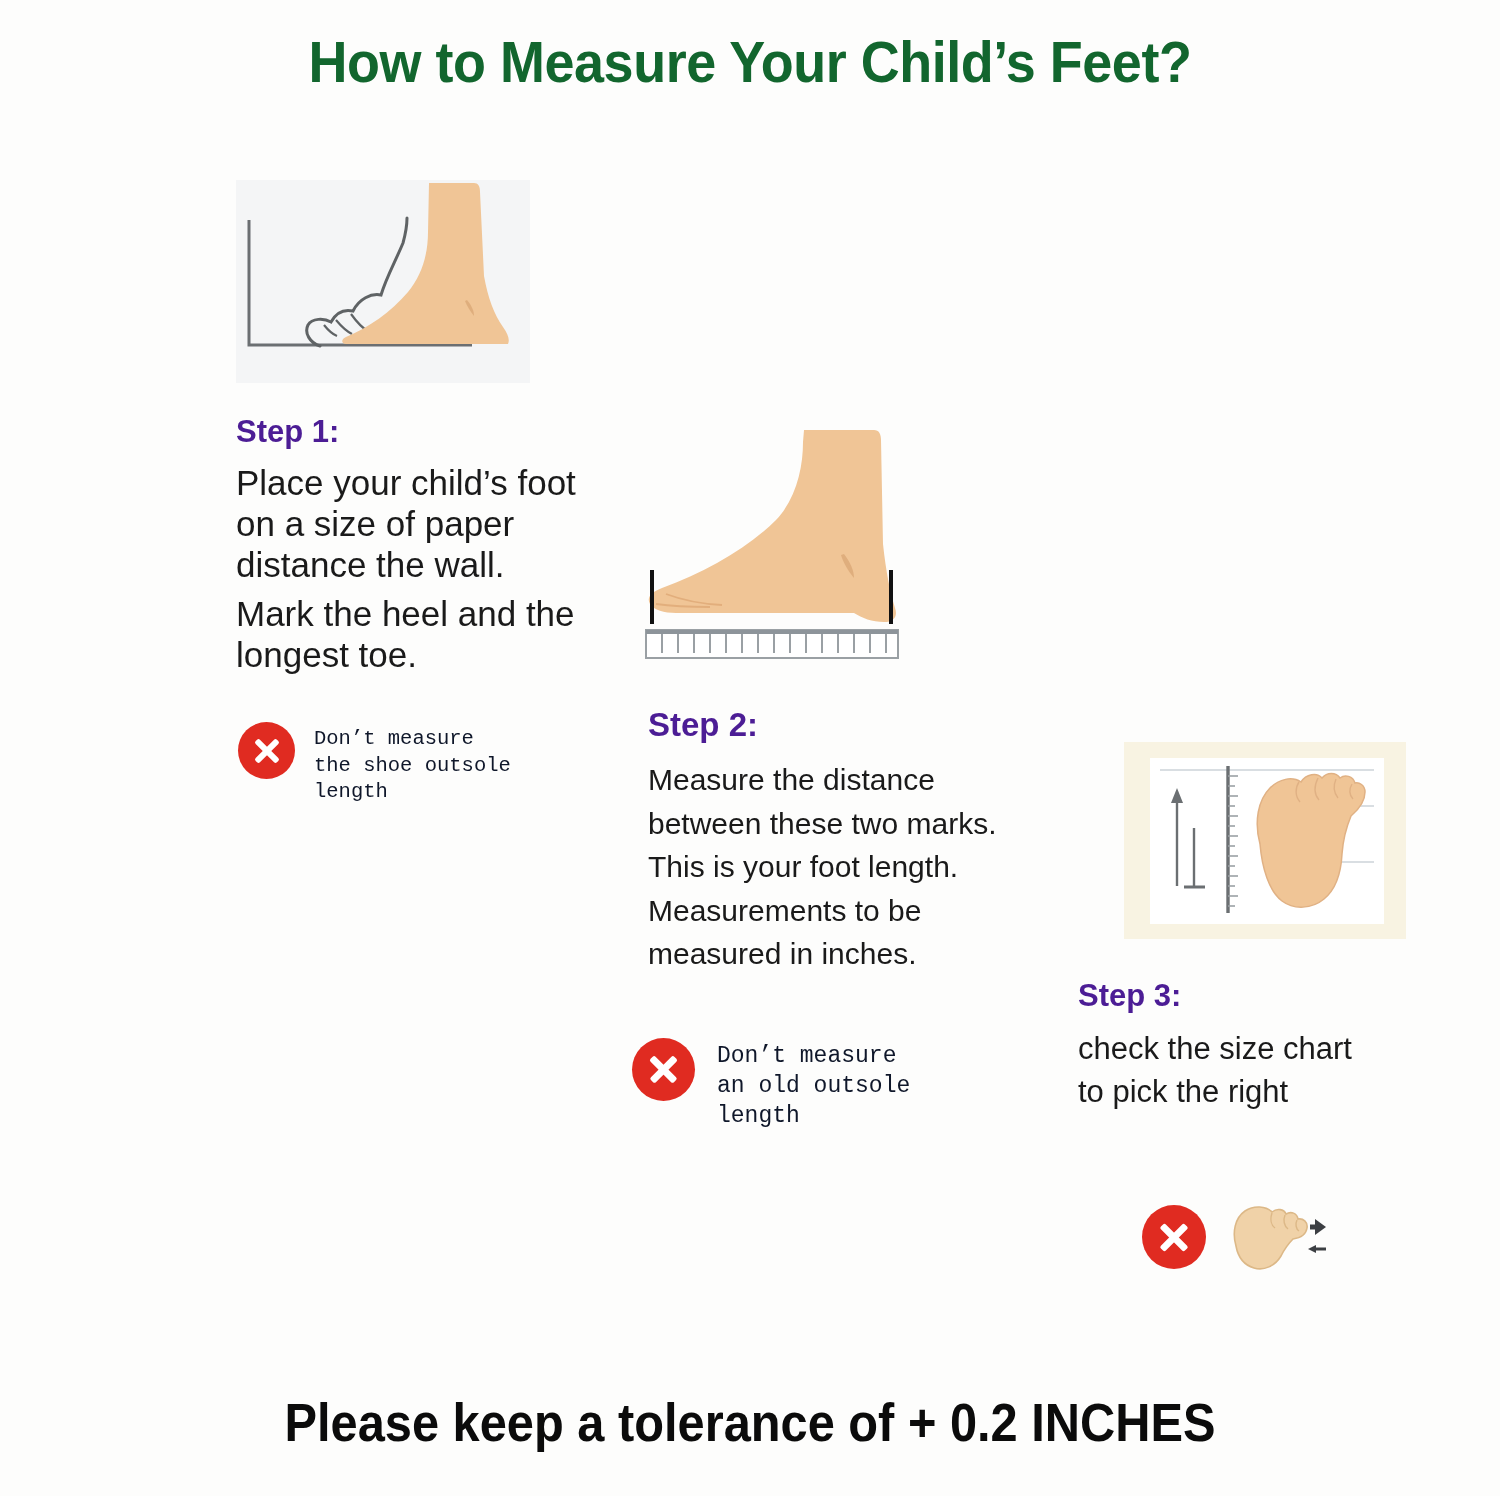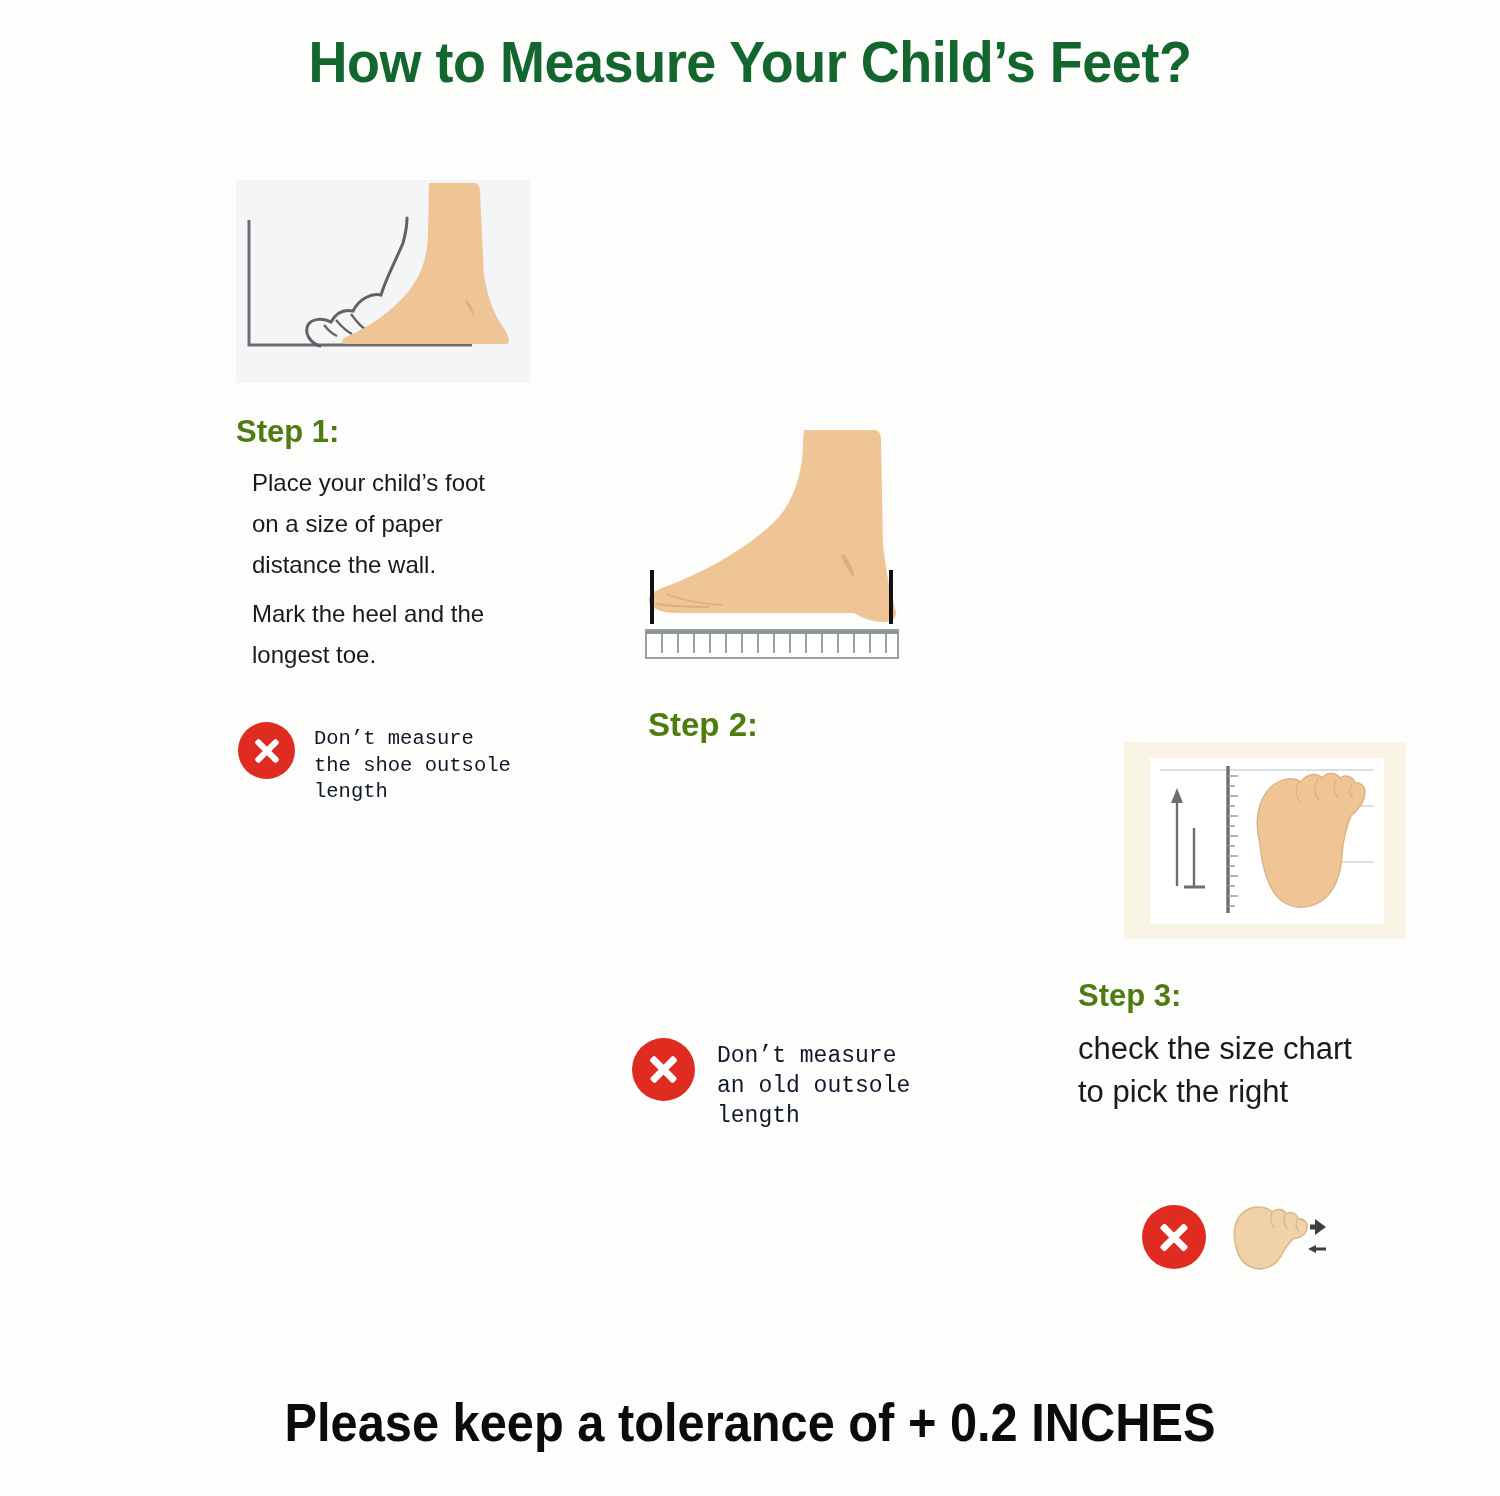--- a/index.html
+++ b/index.html
@@ -45,21 +45,21 @@
     font-family: "Liberation Sans Narrow", "Liberation Sans", sans-serif;
     font-size: 53px;
     font-weight: bold;
     transform: scaleX(0.92);
   }
 
   
   .step-title {
     font-family: "Liberation Sans", sans-serif;
     font-weight: bold;
-    color: #4d7c0f;
+    color: #4c1d95;
   }
   .step-body {
     font-family: "Liberation Sans", sans-serif;
     color: #1a1a1a;
   }
   .step-body div { white-space: nowrap; }
 
   
   #step1-image {
     position: absolute;
@@ -72,23 +72,22 @@
   #step1-title {
     position: absolute;
     left: 236px;
     top: 414px;
     font-size: 31px;
   }
   #step1-body {
     position: absolute;
     left: 236px;
     top: 462px;
-    font-size: 24px;
+    font-size: 35px;
     line-height: 41px;
-    margin-left: 16px;
   }
   #step1-body .gap { height: 8px; }
   #warn1 {
     position: absolute;
     left: 238px;
     top: 722px;
   }
 
   
   #step2-image {
@@ -286,20 +285,27 @@
         <line x1="186" y1="210" x2="186" y2="229"></line>
         <line x1="202" y1="210" x2="202" y2="229"></line>
         <line x1="218" y1="210" x2="218" y2="229"></line>
         <line x1="234" y1="210" x2="234" y2="229"></line>
         <line x1="250" y1="210" x2="250" y2="229"></line>
       </g>
     </svg>
   </div>
 
   <div id="step2-title" class="step-title">Step 2:</div>
+  <div id="step2-body" class="step-body">
+    <div>Measure the distance</div>
+    <div>between these two marks.</div>
+    <div>This is your foot length.</div>
+    <div>Measurements to be</div>
+    <div>measured in inches.</div>
+  </div>
 
   <div id="warn2" class="warn warn-b">
     <div class="xcircle">
       <span class="bar r1"></span>
       <span class="bar r2"></span>
     </div>
     <div class="warn-text">
       <div>Don’t measure</div>
       <div>an old outsole</div>
       <div>length</div>

